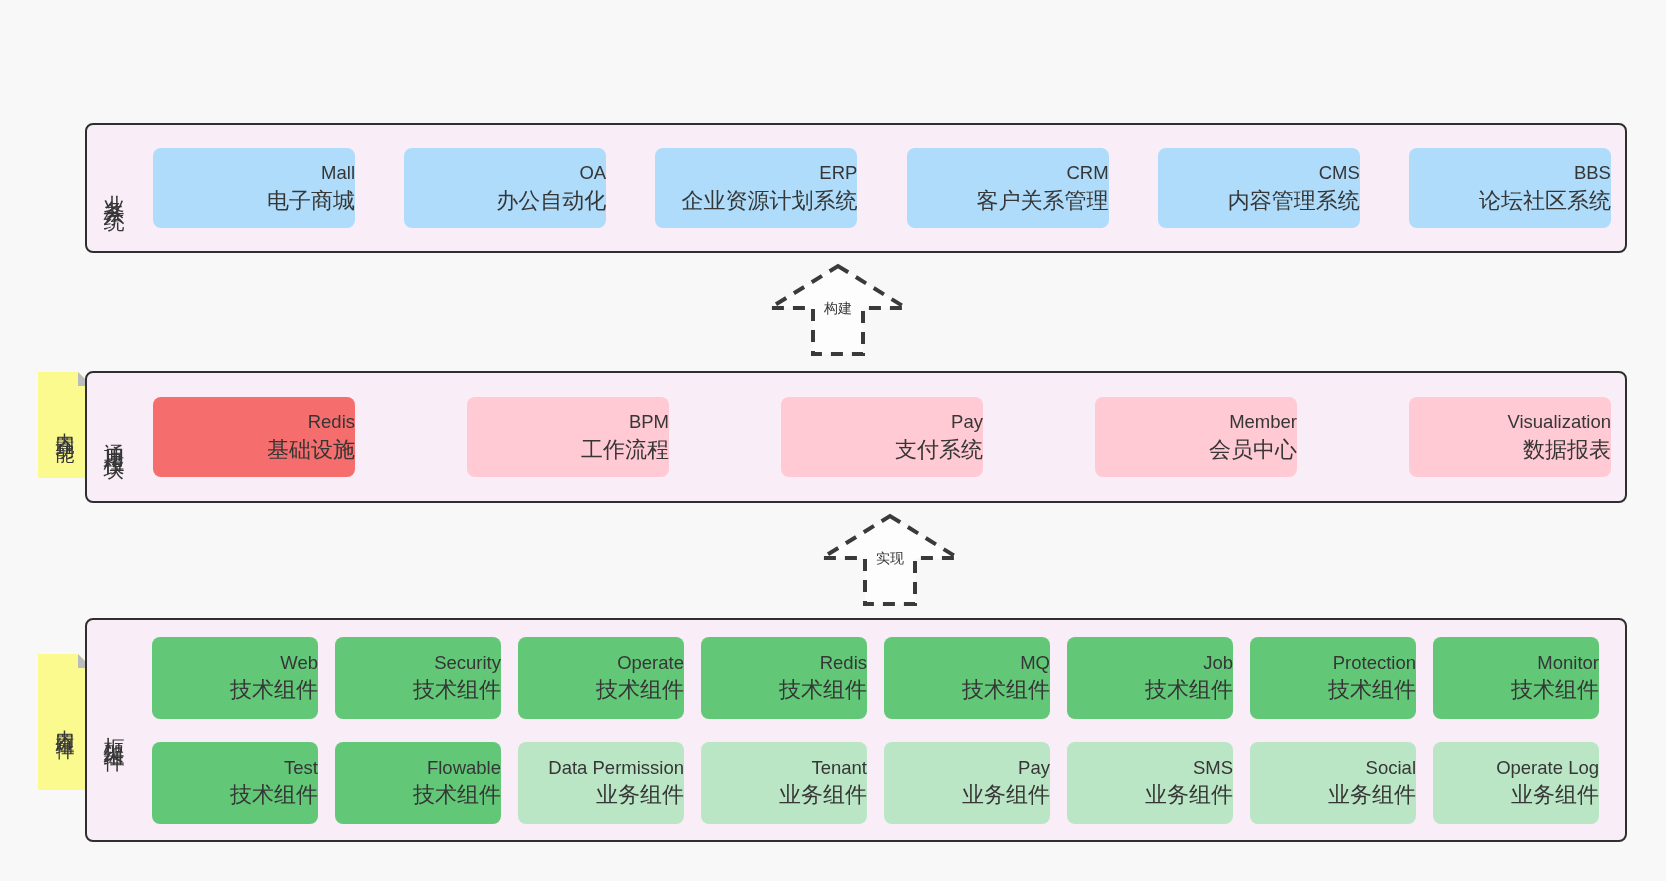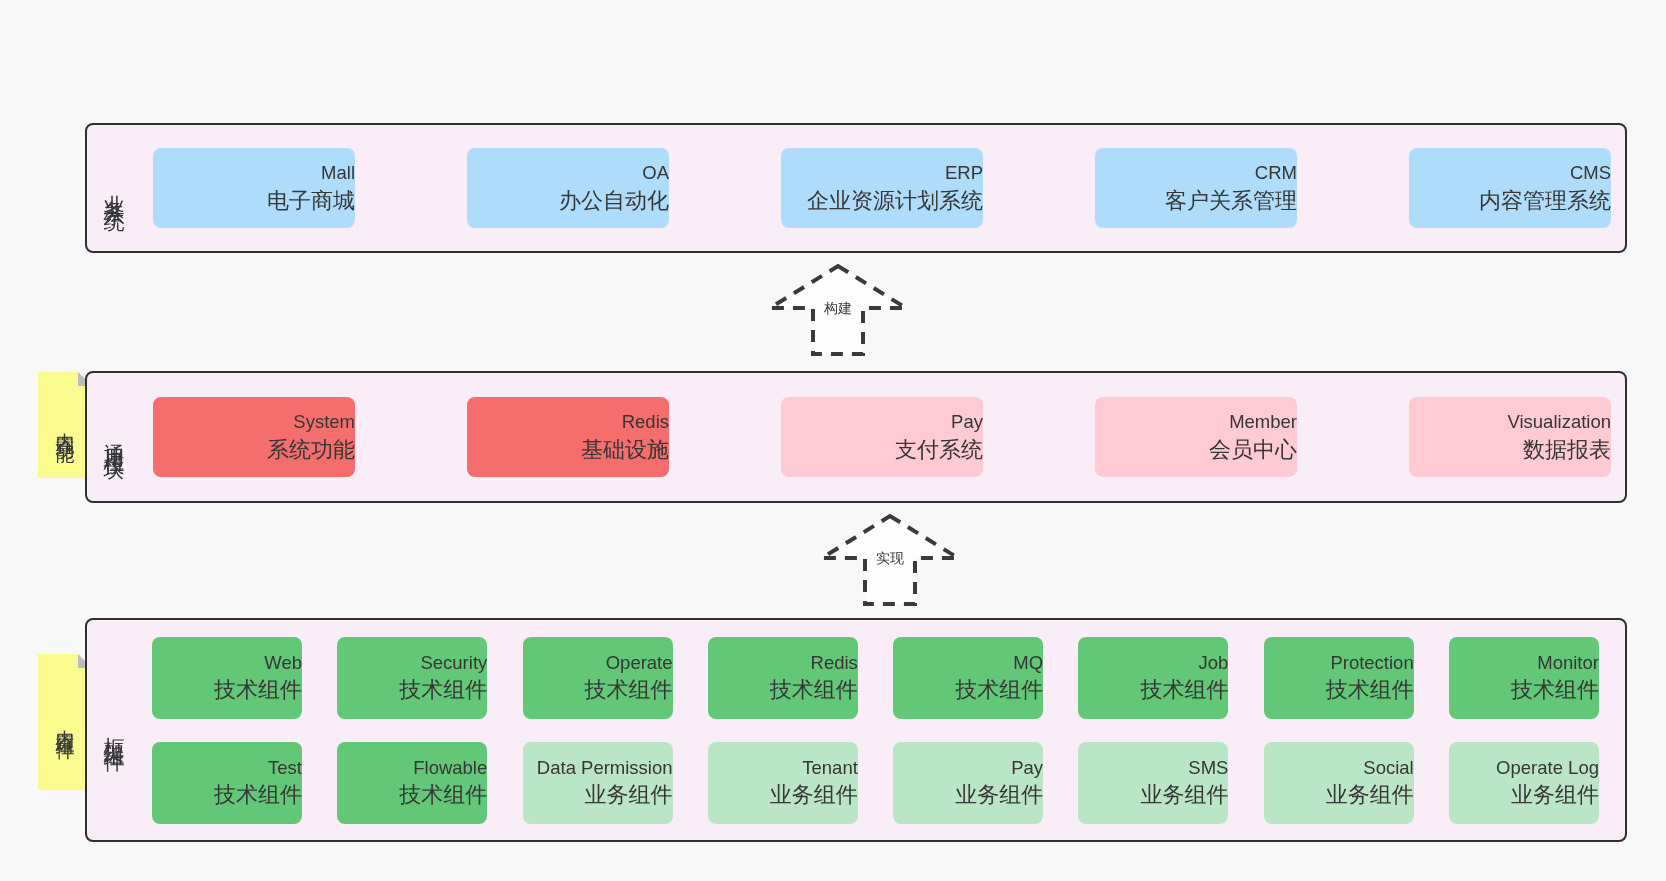--- a/index.html
+++ b/index.html
@@ -39,21 +39,21 @@
     position:absolute; left:65px; right:26px; top:0; bottom:0;
     display:flex; flex-direction:column; justify-content:center; gap:23px;
   }
   .box-row8 { display:flex; justify-content:space-between; }
 
   .box {
     display:flex; flex-direction:column; align-items:flex-end; justify-content:center;
     text-align:center; border-radius:8px; line-height:1.38;
   }
   .box-lg { width:202px; height:80px; }
-  .box-sm { width:150px; height:82px; }
+  .box-sm { width:166px; height:82px; }
   .blue        { background: var(--box_blue, #aedcfa); }
   .red         { background: var(--box_red, #f56d6d); }
   .pink        { background: var(--box_pink, #ffcad4); }
   .green       { background: var(--box_green, #62c878); }
   .green-light { background: var(--box_green_light, #bbe6c5); }
   .box-name { font-size: 18.5px; }
   .box-desc { font-size: 22px; }
 
   .sticky {
     position:absolute; left:38px; width:54px;
@@ -107,20 +107,24 @@
         <div class="box-desc">企业资源计划系统</div>
       </div>
       <div class="box box-lg blue">
         <div class="box-name">CRM</div>
         <div class="box-desc">客户关系管理</div>
       </div>
       <div class="box box-lg blue">
         <div class="box-name">CMS</div>
         <div class="box-desc">内容管理系统</div>
       </div>
+      <div class="box box-lg blue">
+        <div class="box-name">BBS</div>
+        <div class="box-desc">论坛社区系统</div>
+      </div>
     </div>
   </div>
 
   <div class="arrow" id="arrow-build">
     <svg width="144" height="96" viewBox="0 0 144 96">
       <polygon points="72,4 140,46 97,46 97,92 47,92 47,46 4,46"></polygon>
     </svg>
     <span class="arrow-label">构建</span>
   </div>
 
@@ -129,26 +133,26 @@
       <path d="M0 0 L14 0 L14 14 Z" fill="var(--page_bg, #f8f8f8)"></path>
       <path d="M0 0 L14 14 L0 14 Z" fill="var(--sticky_fold, #b9bcbe)"></path>
     </svg>
     <div class="sticky-text">内置功能</div>
   </div>
 
   <div class="band" id="band-common">
     <div class="band-label">通用模块</div>
     <div class="boxes6">
       <div class="box box-lg red">
-        <div class="box-name">System</div>
-        <div class="box-desc">系统功能</div>
-      </div>
-      <div class="box box-lg red">
         <div class="box-name">Redis</div>
         <div class="box-desc">基础设施</div>
+      </div>
+      <div class="box box-lg pink">
+        <div class="box-name">BPM</div>
+        <div class="box-desc">工作流程</div>
       </div>
       <div class="box box-lg pink">
         <div class="box-name">Pay</div>
         <div class="box-desc">支付系统</div>
       </div>
       <div class="box box-lg pink">
         <div class="box-name">Member</div>
         <div class="box-desc">会员中心</div>
       </div>
       <div class="box box-lg pink">

